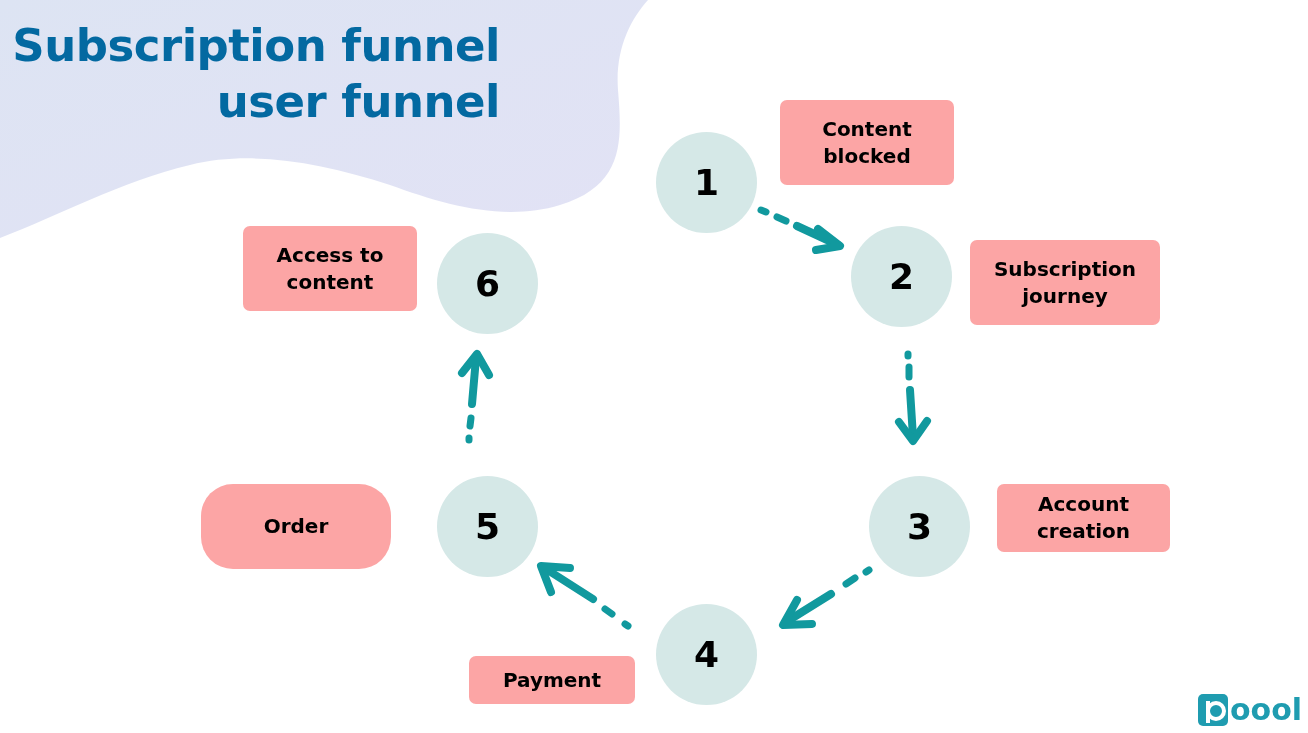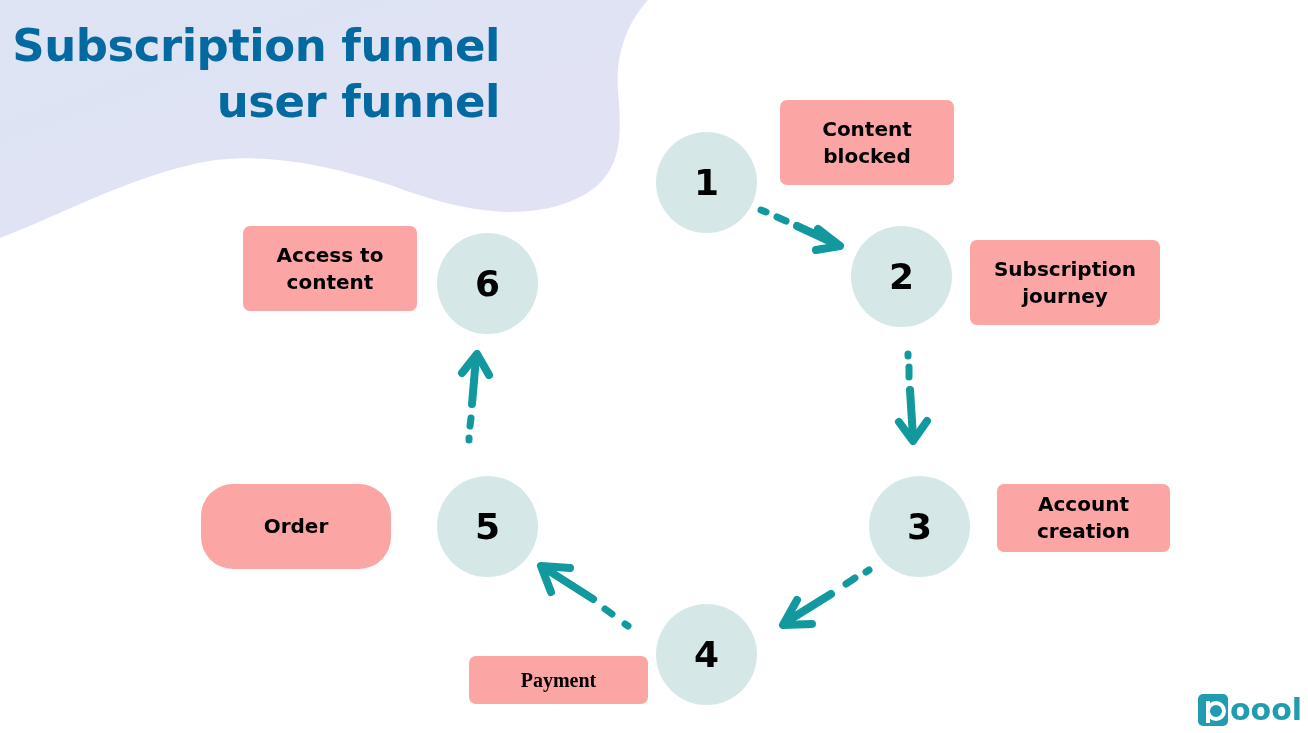--- a/index.html
+++ b/index.html
@@ -127,21 +127,21 @@
   <span>blocked</span>
 </div>
 <div class="label-box" style="left:970px; top:240px; width:190px; height:85px;">
   <span>Subscription</span>
   <span>journey</span>
 </div>
 <div class="label-box" style="left:997px; top:484px; width:173px; height:68px;">
   <span>Account</span>
   <span>creation</span>
 </div>
-<div class="label-box" style="left:469px; top:656px; width:179px; height:48px;font-family:Liberation Serif, serif;">
+<div class="label-box" style="left:469px; top:656px; width:166px; height:48px;">
   <span>Payment</span>
 </div>
 <div class="label-box" style="left:201px; top:484px; width:190px; height:85px;border-radius:32px;">
   <span>Order</span>
 </div>
 <div class="label-box" style="left:243px; top:226px; width:174px; height:85px;">
   <span>Access to</span>
   <span>content</span>
 </div>
 

